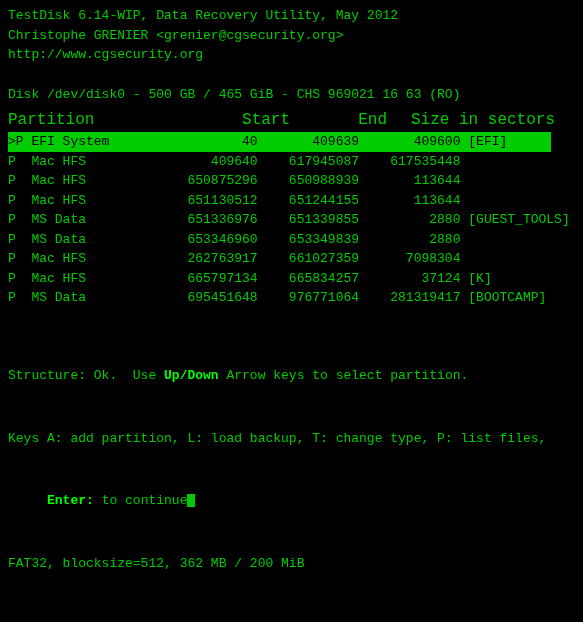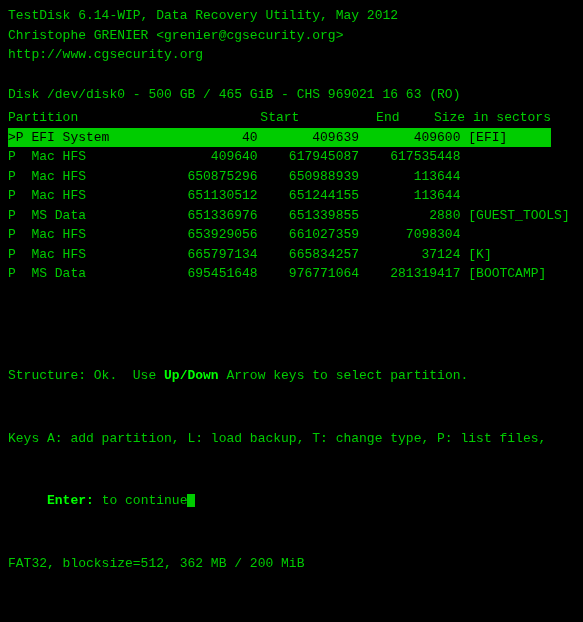--- a/index.html
+++ b/index.html
@@ -59,34 +59,35 @@
 <div class="terminal">
 
   <div class="header-line">TestDisk 6.14-WIP, Data Recovery Utility, May 2012</div>
   <div class="header-line">Christophe GRENIER &lt;grenier@cgsecurity.org&gt;</div>
   <div class="header-line">http://www.cgsecurity.org</div>
 
   <div style="margin-top:10px;">
     <div class="disk-info">Disk /dev/disk0 - 500 GB / 465 GiB - CHS 969021 16 63 (RO)</div>
   </div>
 
-  <div style="margin-top:4px; display:flex; white-space:pre; font-family:'Courier New',Courier,monospace; font-size:13px; color:#00cc00; line-height:1.5;">
+  <div style="margin-top:4px; display:flex; white-space:pre; font-family:'Courier New',Courier,monospace; font-size:16px; color:#00cc00; line-height:1.5;">
     <span style="width:220px;">Partition</span>
     <span style="width:100px; text-align:right; display:inline-block;">Start</span>
     <span style="width:110px; text-align:right; display:inline-block;">End</span>
     <span style="width:140px; text-align:right; display:inline-block;margin-left:24px;">Size in sectors</span>
   </div>
 
   <div id="partition-list">
       <div style="display: flex; font-family: &quot;Courier New&quot;, Courier, monospace; font-size: 13px; line-height: 1.5; white-space: pre; cursor: pointer; background: rgb(0, 204, 0); color: rgb(0, 0, 0);">&gt;P EFI System                 40       409639       409600 [EFI]</div>
       <div style="display: flex; font-family: &quot;Courier New&quot;, Courier, monospace; font-size: 13px; line-height: 1.5; white-space: pre; cursor: pointer; color: rgb(0, 204, 0);">P  Mac HFS                409640    617945087    617535448</div>
       <div style="display: flex; font-family: &quot;Courier New&quot;, Courier, monospace; font-size: 13px; line-height: 1.5; white-space: pre; cursor: pointer; color: rgb(0, 204, 0);">P  Mac HFS             650875296    650988939       113644</div>
       <div style="display: flex; font-family: &quot;Courier New&quot;, Courier, monospace; font-size: 13px; line-height: 1.5; white-space: pre; cursor: pointer; color: rgb(0, 204, 0);">P  Mac HFS             651130512    651244155       113644</div>
       <div style="display: flex; font-family: &quot;Courier New&quot;, Courier, monospace; font-size: 13px; line-height: 1.5; white-space: pre; cursor: pointer; color: rgb(0, 204, 0);">P  MS Data             651336976    651339855         2880 [GUEST_TOOLS]</div>
-      <div style="display: flex; font-family: &quot;Courier New&quot;, Courier, monospace; font-size: 13px; line-height: 1.5; white-space: pre; cursor: pointer; color: rgb(0, 204, 0);">P  Mac HFS             653929056    661027359      7098304</div>
+      <div style="display: flex; font-family: &quot;Courier New&quot;, Courier, monospace; font-size: 13px; line-height: 1.5; white-space: pre; cursor: pointer; color: rgb(0, 204, 0);">P  MS Data             653346960    653349839         2880</div>
+      <div style="display: flex; font-family: &quot;Courier New&quot;, Courier, monospace; font-size: 13px; line-height: 1.5; white-space: pre; cursor: pointer; color: rgb(0, 204, 0);">P  Mac HFS             262763917    661027359      7098304</div>
       <div style="display: flex; font-family: &quot;Courier New&quot;, Courier, monospace; font-size: 13px; line-height: 1.5; white-space: pre; cursor: pointer; color: rgb(0, 204, 0);">P  Mac HFS             665797134    665834257        37124 [K]</div>
       <div style="display: flex; font-family: &quot;Courier New&quot;, Courier, monospace; font-size: 13px; line-height: 1.5; white-space: pre; cursor: pointer; color: rgb(0, 204, 0);">P  MS Data             695451648    976771064    281319417 [BOOTCAMP]</div>
     </div>
 
   <div class="footer">
     <div>Structure: Ok.  Use <span class="bold">Up/Down</span> Arrow keys to select partition.</div>
     <div>Keys A: add partition, L: load backup, T: change type, P: list files,</div>
     <div>     <span class="bold">Enter:</span> to continue<span class="cursor"></span></div>
     <div>FAT32, blocksize=512, 362 MB / 200 MiB</div>
   </div>

